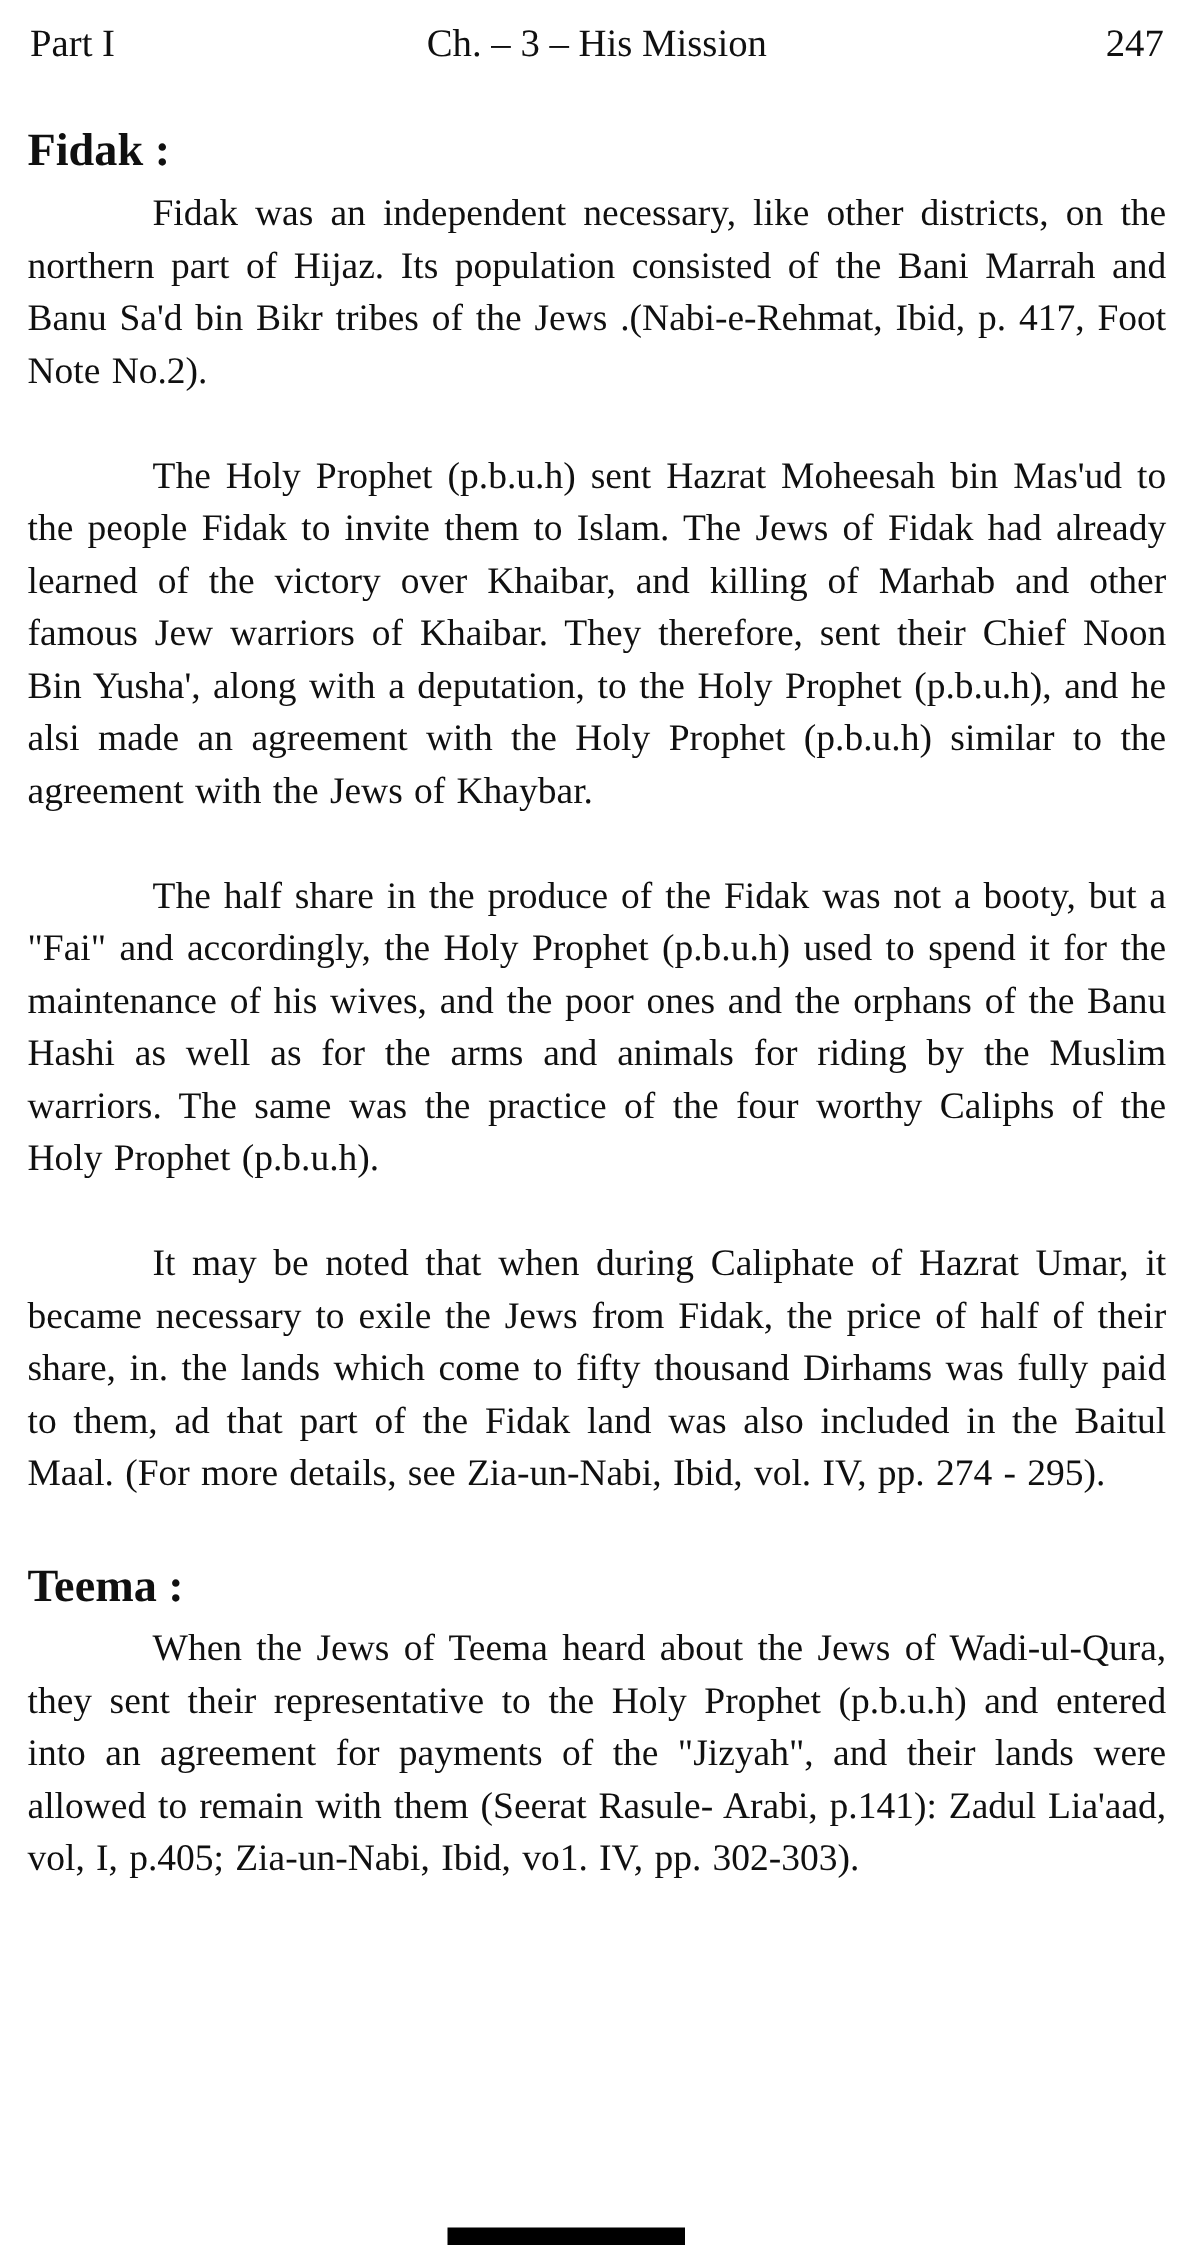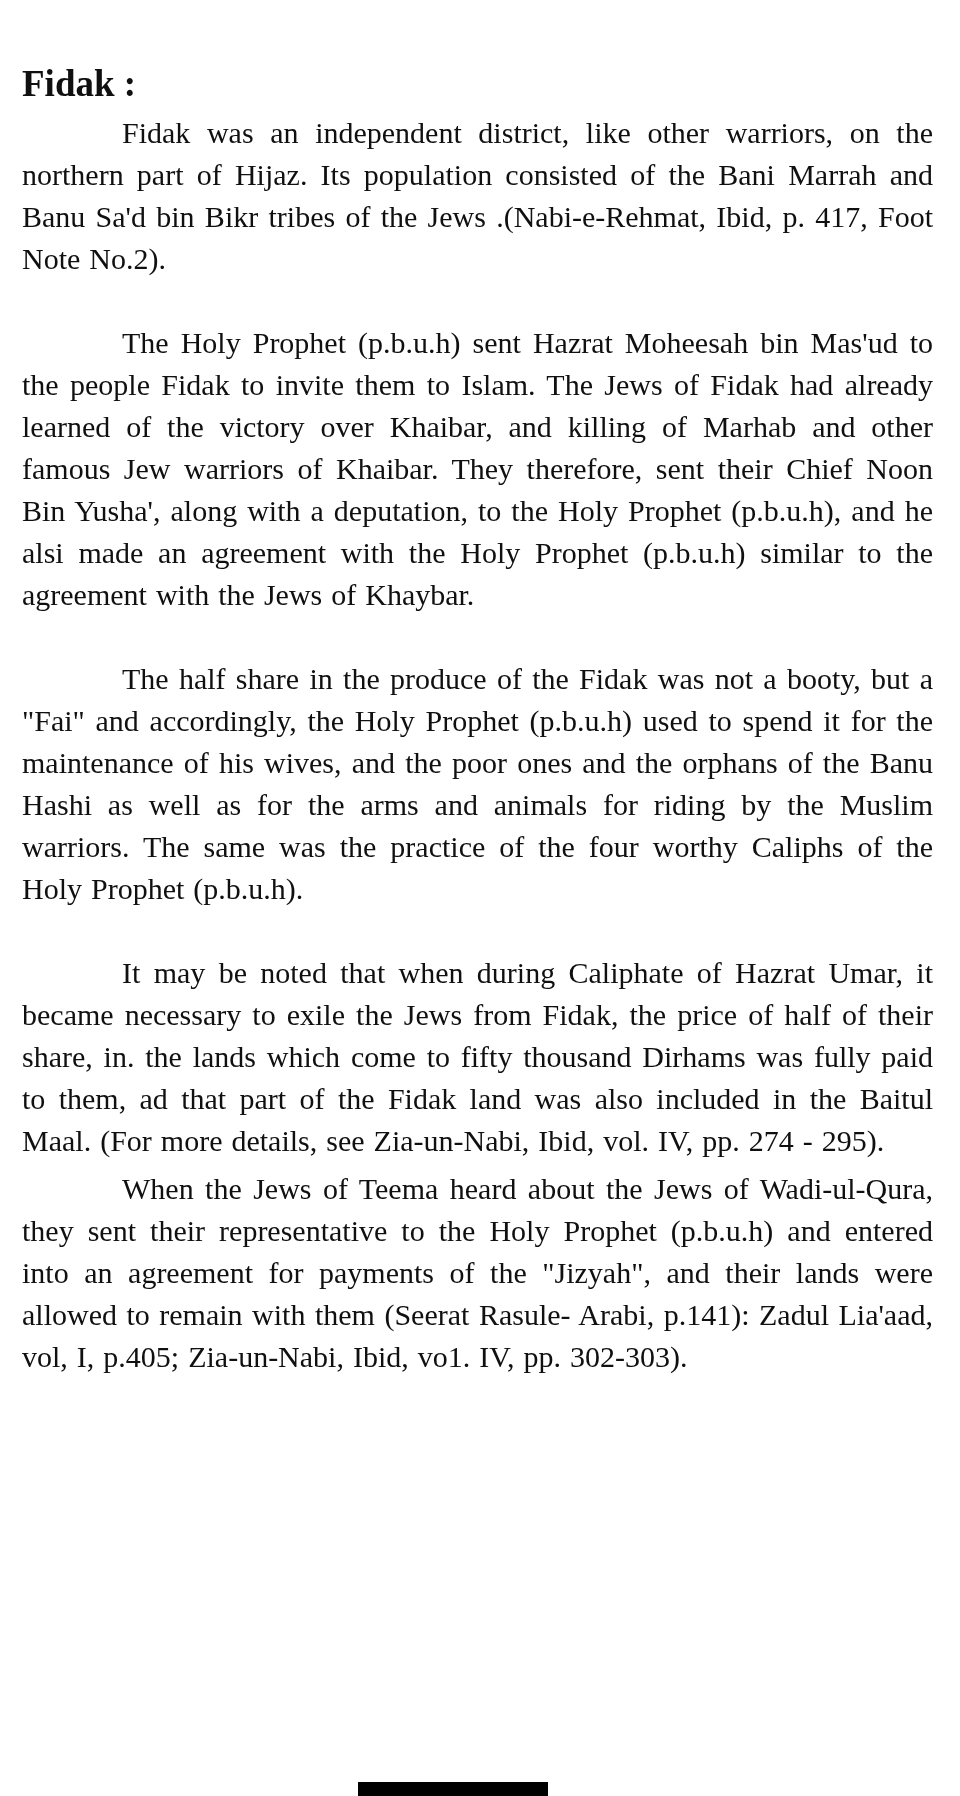--- a/index.html
+++ b/index.html
@@ -66,26 +66,32 @@
     width: 190px;
     height: 14px;
     background: #000000;
   }
 </style>
 </head>
 <body>
 
 <div class="page">
 
+  <div class="header">
+    <span class="left">Part I</span>
+    <span class="center">Ch. – 3 – His Mission</span>
+    <span class="right">247</span>
+  </div>
 
   <div class="section-heading">Fidak :</div>
 
-  <p class="para first">Fidak was an independent district, like other warriors, on the northern part of Hijaz. Its population consisted of the Bani Marrah and Banu Sa'd bin Bikr tribes of the Jews .(Nabi-e-Rehmat, Ibid, p. 417, Foot Note No.2).</p>
+  <p class="para first">Fidak was an independent necessary, like other districts, on the northern part of Hijaz. Its population consisted of the Bani Marrah and Banu Sa'd bin Bikr tribes of the Jews .(Nabi-e-Rehmat, Ibid, p. 417, Foot Note No.2).</p>
   <p class="para">The Holy Prophet (p.b.u.h) sent Hazrat Moheesah bin Mas'ud to the people Fidak to invite them to Islam. The Jews of Fidak had already learned of the victory over Khaibar, and killing of Marhab and other famous Jew warriors of Khaibar. They therefore, sent their Chief Noon Bin Yusha', along with a deputation, to the Holy Prophet (p.b.u.h), and he alsi made an agreement with the Holy Prophet (p.b.u.h) similar to the agreement with the Jews of Khaybar.</p>
   <p class="para">The half share in the produce of the Fidak was not a booty, but a "Fai" and accordingly, the Holy Prophet (p.b.u.h) used to spend it for the maintenance of his wives, and the poor ones and the orphans of the Banu Hashi as well as for the arms and animals for riding by the Muslim warriors. The same was the practice of the four worthy Caliphs of the Holy Prophet (p.b.u.h).</p>
   <p class="para">It may be noted that when during Caliphate of Hazrat Umar, it became necessary to exile the Jews from Fidak, the price of half of their share, in. the lands which come to fifty thousand Dirhams was fully paid to them, ad that part of the Fidak land was also included in the Baitul Maal. (For more details, see Zia-un-Nabi, Ibid, vol. IV,  pp. 274 - 295).</p>
 
+  <div class="section-heading second">Teema :</div>
 
   <p class="para first">When the Jews of Teema heard about the Jews of Wadi-ul-Qura, they sent their representative to the Holy Prophet (p.b.u.h) and entered into an agreement for payments of the "Jizyah", and their lands were allowed to remain with them (Seerat Rasule- Arabi, p.141): Zadul Lia'aad, vol, I, p.405; Zia-un-Nabi, Ibid, vo1. IV, pp. 302-303).</p>
 
   <div class="scan-artifact"></div>
 
 </div>
 
 </body></html>

